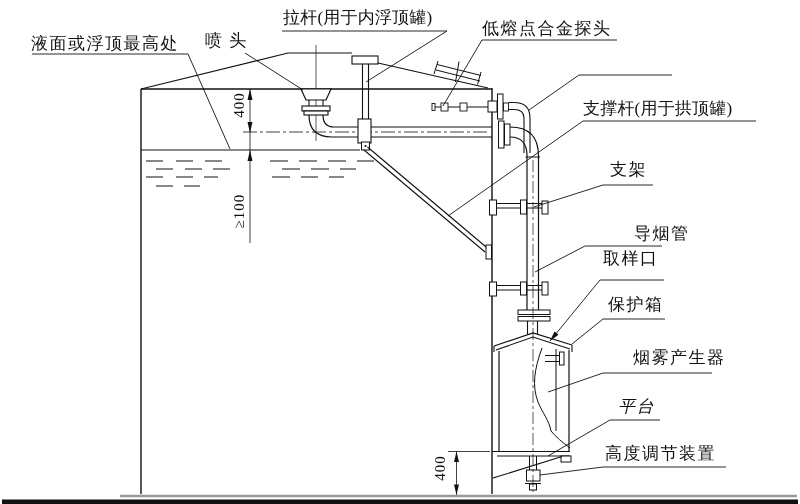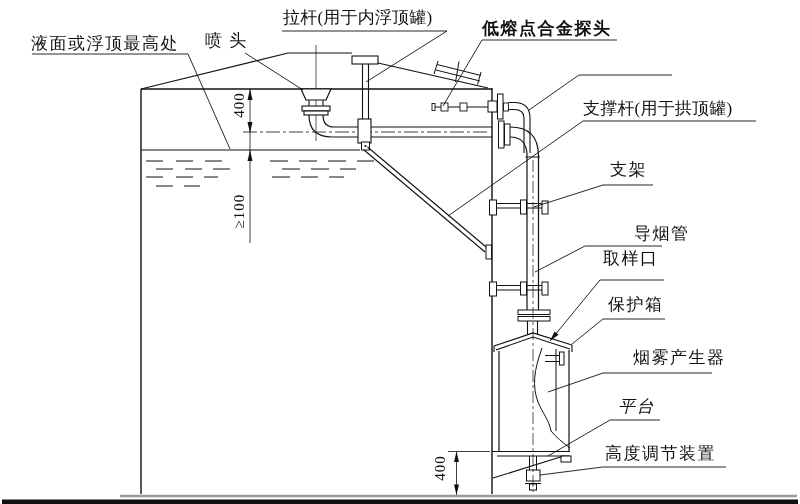--- a/index.html
+++ b/index.html
@@ -175,21 +175,21 @@
     <g>
       <path d="M120,496 H797" stroke="#999" stroke-width="2.4"></path>
       <rect x="2" y="499.5" width="796" height="4.5" fill="#111" stroke="none"></rect>
     </g>
   </g>
 </svg>
 
 <div class="lbl" style="left:31px;top:34px;">液面或浮顶最高处</div>
 <div class="lbl" style="left:205px;top:31px;">喷 头</div>
 <div class="lbl tight" style="left:283px;top:8px;">拉杆(用于内浮顶罐)</div>
-<div class="lbl" style="left:482px;top:19px;font-weight:bold;">低熔点合金探头</div>
+<div class="lbl" style="left:482px;top:19px;">低熔点合金探头</div>
 <div class="lbl tight" style="left:583px;top:99px;">支撑杆(用于拱顶罐)</div>
 <div class="lbl" style="left:610px;top:160px;">支架</div>
 <div class="lbl" style="left:605px;top:224px;margin-left:29px;">导烟管</div>
 <div class="lbl" style="left:603px;top:249px;">取样口</div>
 <div class="lbl" style="left:608px;top:295px;">保护箱</div>
 <div class="lbl" style="left:633px;top:348px;">烟雾产生器</div>
 <div class="lbl" style="left:618px;top:397px;font-style:italic;">平台</div>
 <div class="lbl" style="left:605px;top:444px;">高度调节装置</div>
 
 <div class="dim" style="left:219px;top:96px;width:40px;">400</div>

